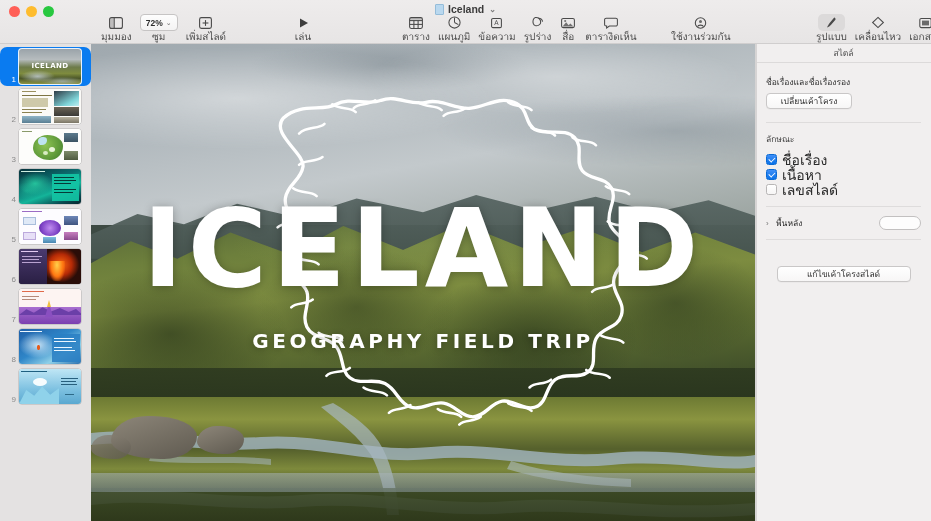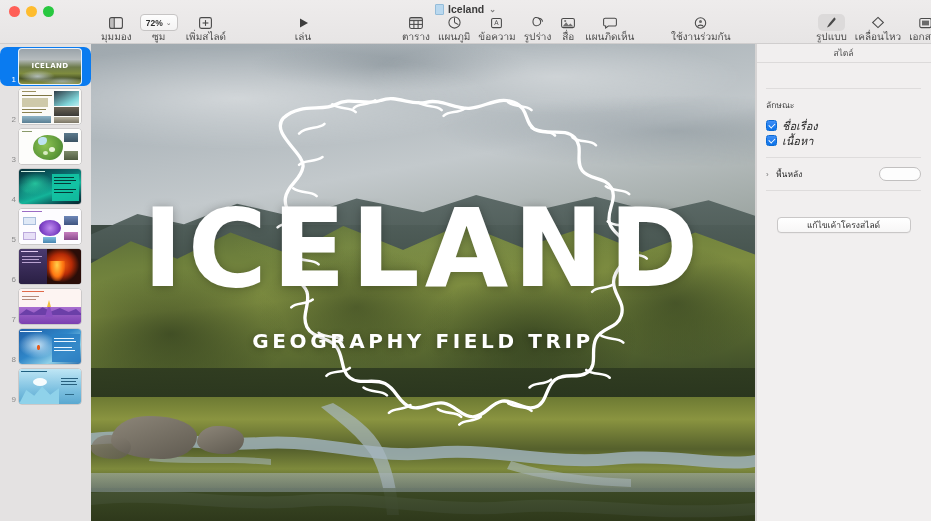--- a/index.html
+++ b/index.html
@@ -283,21 +283,21 @@
   .cb.on {
     background: linear-gradient(#3e8ef7,#0a72e8);
     border-color: #0a6ad4;
   }
   .cb.on:after {
     content: "";
     width: 5px; height: 2.5px;
     border-left: 1.6px solid #fff; border-bottom: 1.6px solid #fff;
     transform: rotate(-45deg) translate(0.4px,-0.8px);
   }
-  .cb-lb { font-size: 11px; color: #2a2a2a; font-style: italic; }
+  .cb-lb { font-size: 14px; color: #2a2a2a; }
 
   .bgrow {
     display: flex; align-items: center; margin-top: 8px; height: 16px;
   }
   .disc {
     font-size: 8px; color: #757575; width: 10px;
   }
   .bg-lb { font-size: 8.5px; color: #2a2a2a; flex: 1; }
   .colorwell {
     width: 42px; height: 14px;
@@ -435,21 +435,21 @@
         <div class="lb">สื่อ</div>
       </div>
 
       <div class="titem" style="min-width:54px;">
         <div class="ic">
           <svg width="14" height="12" viewBox="0 0 14 12">
             <path d="M2.2 1.2 H11.8 A1.6 1.6 0 0 1 13.4 2.8 V7.4 A1.6 1.6 0 0 1 11.8 9
                      H5.4 L2.6 11 V9 A1.6 1.6 0 0 1 0.6 7.4 V2.8 A1.6 1.6 0 0 1 2.2 1.2 Z" fill="none" stroke="#4a4a4a" stroke-width="1.05"></path>
           </svg>
         </div>
-        <div class="lb">แผนภิดเห็น</div>
+        <div class="lb">ตารางิดเห็น</div>
       </div>
     </div>
 
     <div class="tgroup" style="left:667px; top:0;">
       <div class="titem" style="min-width:58px;">
         <div class="ic">
           <svg width="15" height="12" viewBox="0 0 15 12">
             <circle cx="7.5" cy="6" r="5.2" fill="none" stroke="#4a4a4a" stroke-width="1.05"></circle>
             <circle cx="7.5" cy="4.6" r="1.5" fill="#4a4a4a" opacity=".8"></circle>
             <path d="M4.6 9.6 C5.1 7.6 9.9 7.6 10.4 9.6" fill="none" stroke="#4a4a4a" stroke-width="1.05"></path>
@@ -695,33 +695,41 @@
   <div class="inspector">
     <div class="vsep"></div>
 
     <div class="insp-tabbar">
       <div class="insp-tab">สไตล์</div>
     </div>
 
     <div class="insp-body">
 
       <div class="layout-row">
+        <div class="layout-info">
+          <div class="layout-name">ชื่อเรื่องและชื่อเรื่องรอง</div>
+          <div class="btn btn-change">เปลี่ยนเค้าโครง</div>
+        </div>
       </div>
 
       <div class="sep"></div>
 
       <div class="sec-label">ลักษณะ</div>
 
       <div class="cbrow">
         <div class="cb on"></div>
         <div class="cb-lb">ชื่อเรื่อง</div>
       </div>
       <div class="cbrow">
         <div class="cb on"></div>
         <div class="cb-lb">เนื้อหา</div>
+      </div>
+      <div class="cbrow">
+        <div class="cb"></div>
+        <div class="cb-lb">เลขสไลด์</div>
       </div>
 
       <div class="sep" style="margin-top:9px;"></div>
 
       <div class="bgrow">
         <div class="disc">›</div>
         <div class="bg-lb">พื้นหลัง</div>
         <div class="colorwell"></div>
       </div>
 

